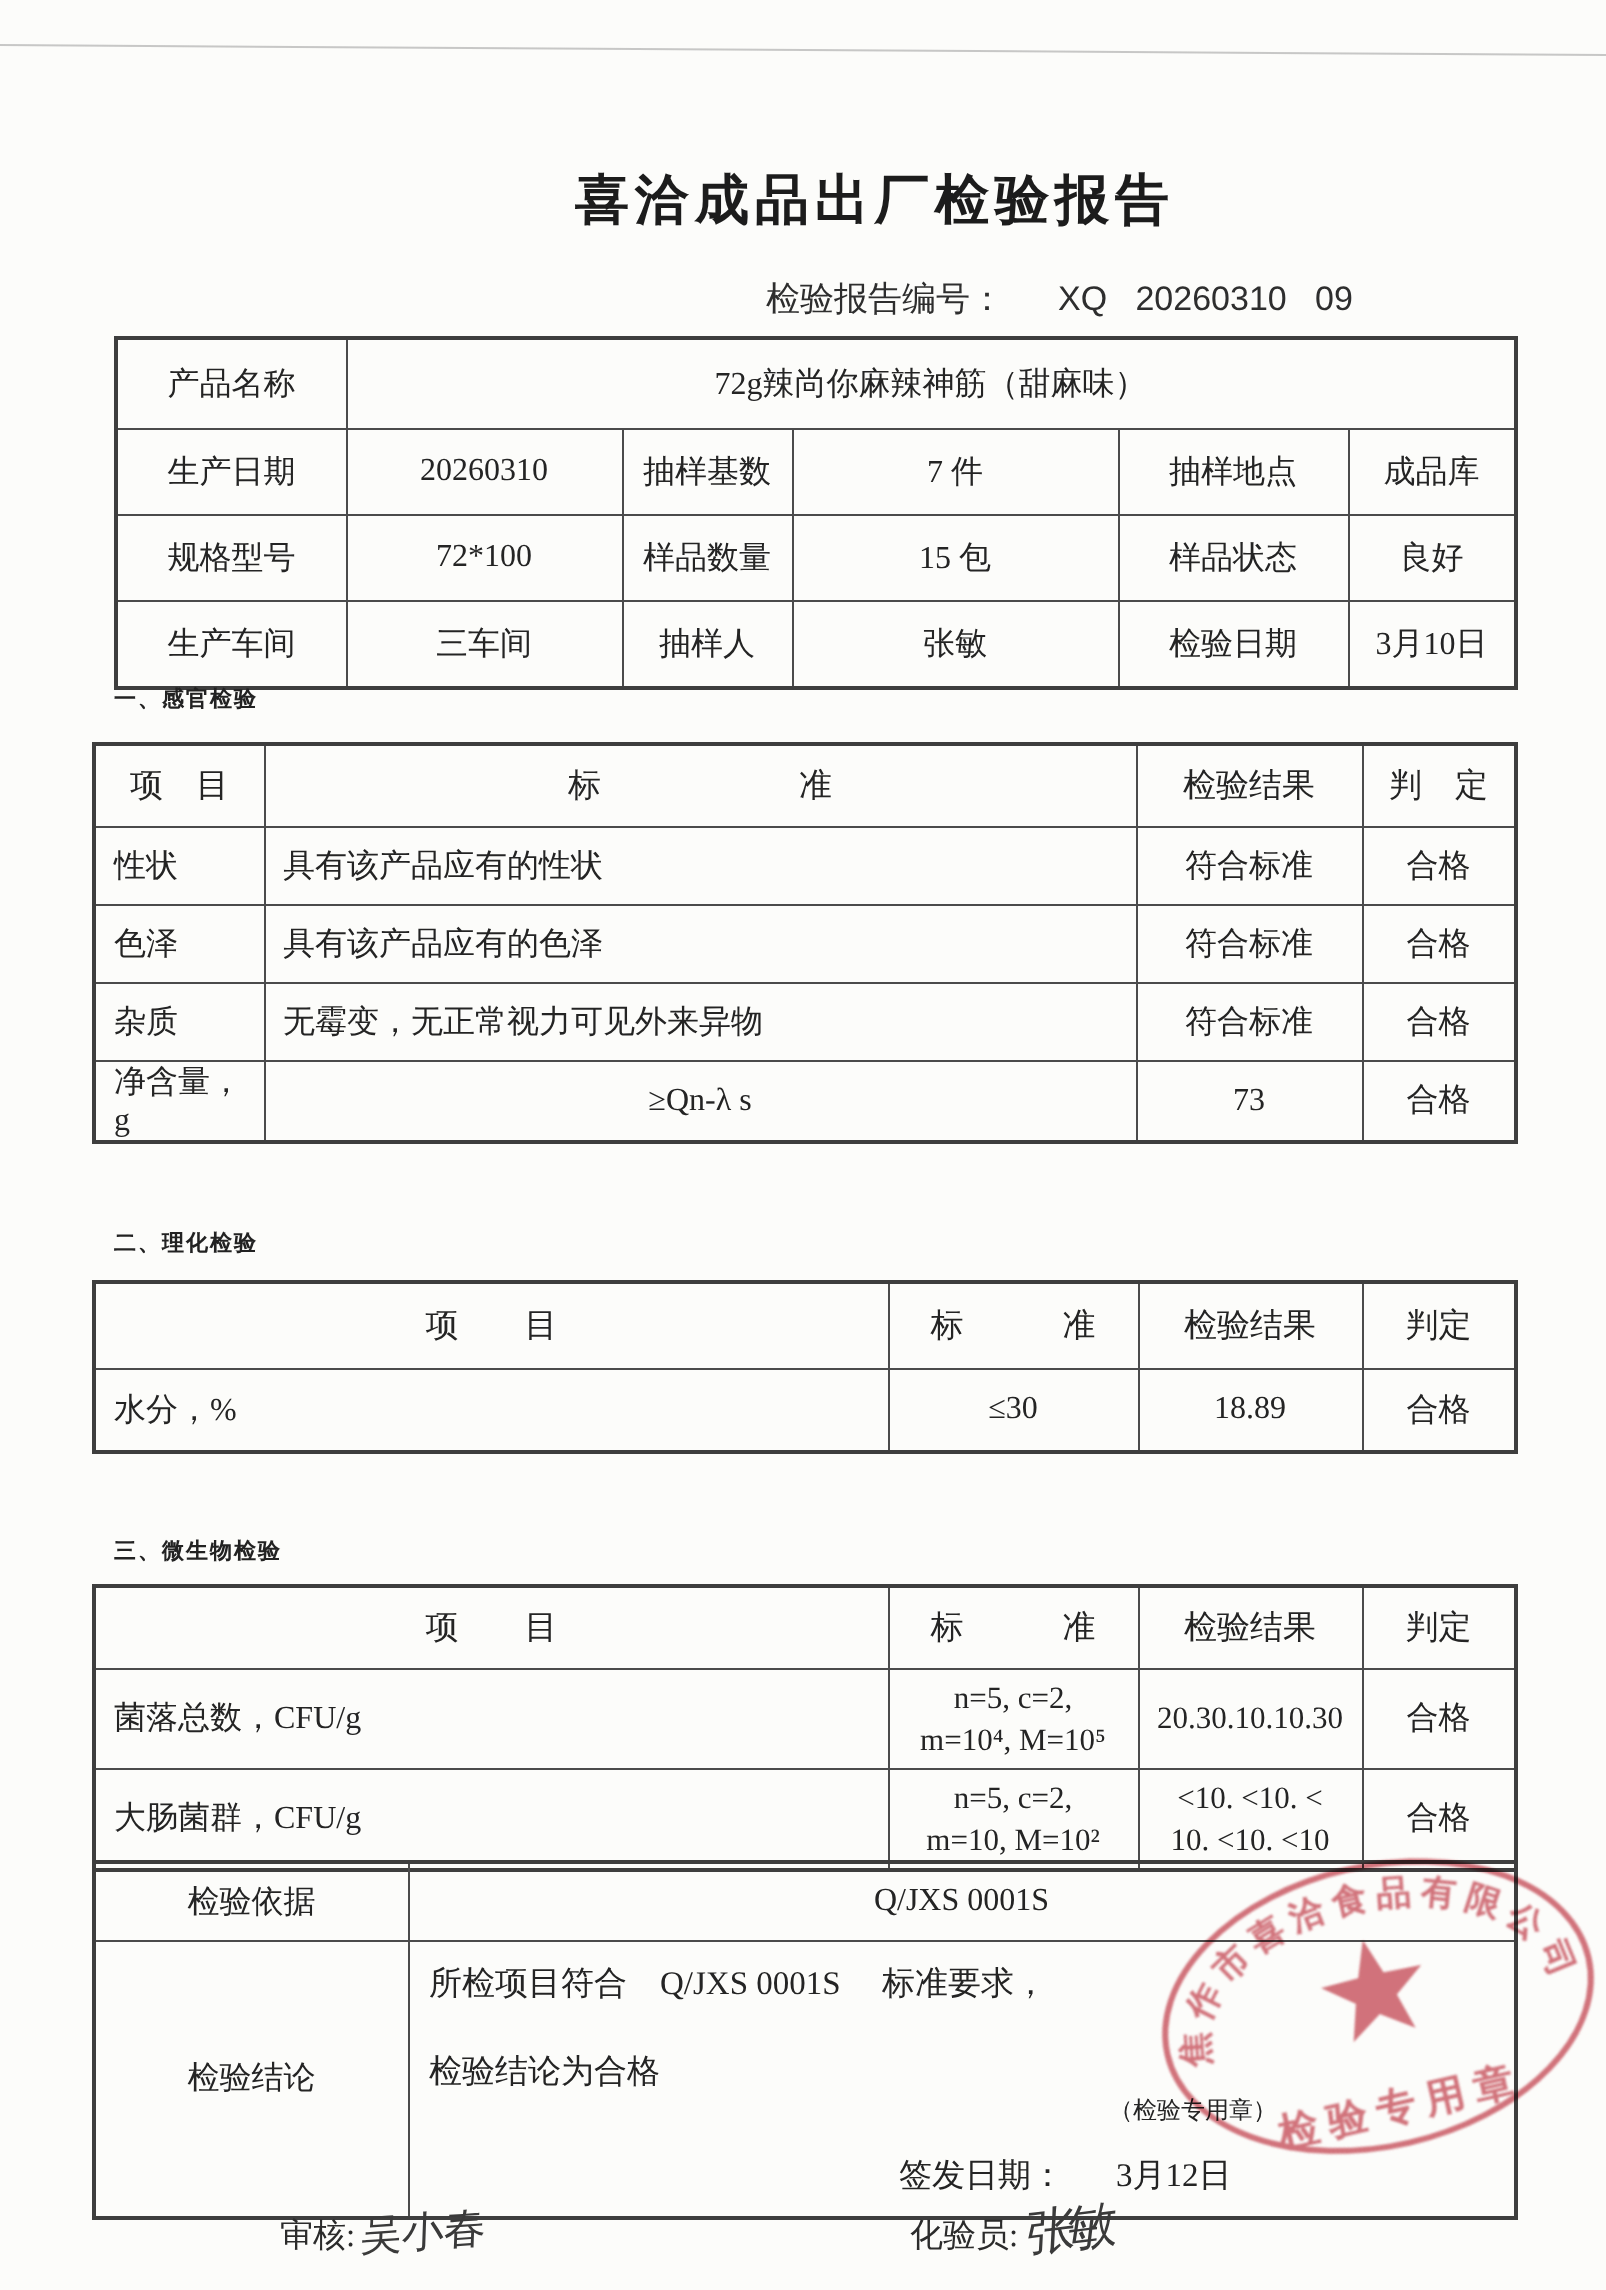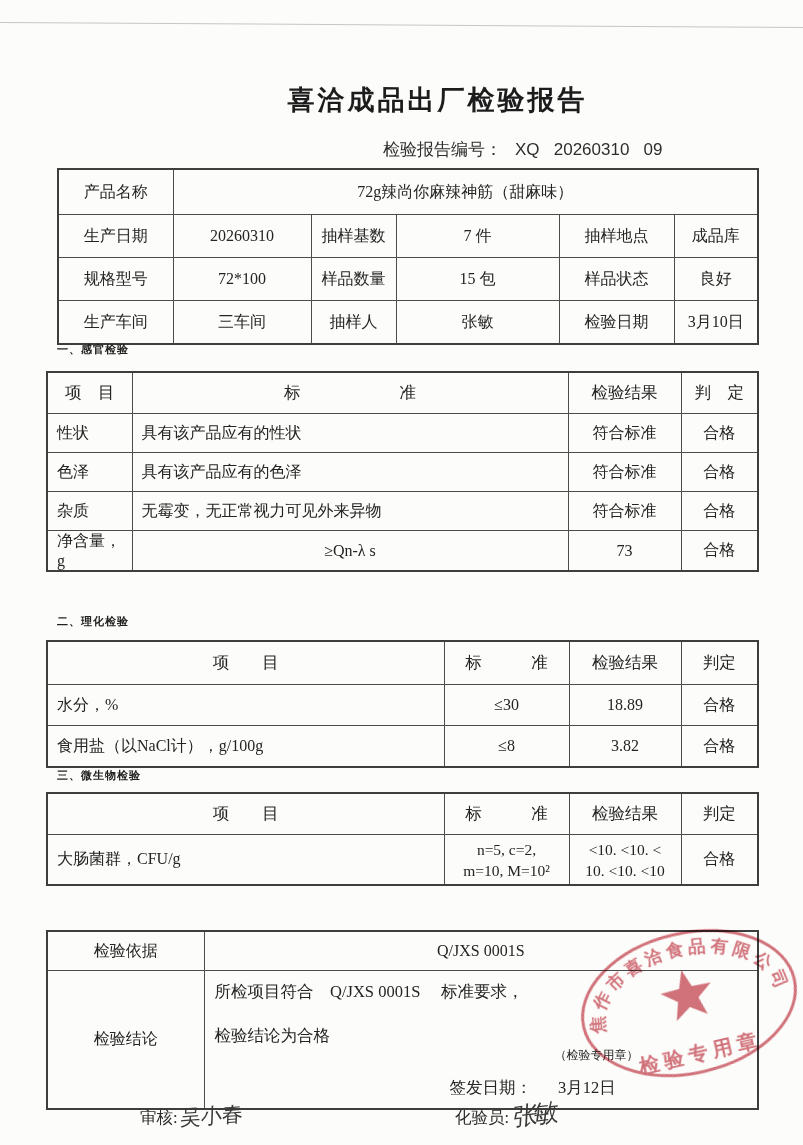--- a/index.html
+++ b/index.html
@@ -8,21 +8,21 @@
     background:#fcfcfa;color:#2b2b2b;
     font-family:"Liberation Serif","DejaVu Serif",serif;
   }
   .scan-line{position:absolute;top:22px;left:-10px;width:850px;height:1px;
     background:#9a9a9a;transform:rotate(0.35deg);transform-origin:left center;opacity:.55;}
   .title{position:absolute;top:82px;left:0;width:100%;text-align:center;
     font-family:"Liberation Sans","DejaVu Sans",sans-serif;
     font-weight:bold;font-size:27px;letter-spacing:3px;color:#1c1c1c;margin-left:36px;}
   .report-no{position:absolute;top:138px;left:383px;font-size:17px;
     font-family:"Liberation Sans","DejaVu Sans",sans-serif;color:#2e2e2e;}
-  .report-no .val{margin-left:13px;white-space:pre;}
+  .report-no .val{margin-left:27px;white-space:pre;}
 
   table{border-collapse:collapse;table-layout:fixed;position:absolute;background:transparent;}
   table{border:2.5px solid #3e3e3e;}
   td{border:1.6px solid #4b4b4b;font-size:16px;text-align:center;vertical-align:middle;
      padding:0 4px;overflow:hidden;color:#242424;}
   td.left{text-align:left;padding-left:9px;}
   .sec-heading{position:absolute;left:57px;font-size:11px;font-weight:bold;
      letter-spacing:1px;color:#222;}
 
   .t-info{top:168px;left:57px;width:700px;}
@@ -172,43 +172,49 @@
     <td>标　　　准</td>
     <td>检验结果</td>
     <td>判定</td>
   </tr>
   <tr>
     <td class="left">水分，%</td>
     <td>≤30</td>
     <td>18.89</td>
     <td>合格</td>
   </tr>
-  <tr>
-    <td class="left">食用盐（以NaCl计），g/100g</td>
-    <td>≤8</td>
-    <td>3.82</td>
-    <td>合格</td>
-  </tr>
 </tbody>
   </table>
 
 <div class="sec-heading" style="top:768px;">三、微生物检验</div>
 <table class="t-micro">
   <colgroup>
       <col style="width:397px">
       <col style="width:125px">
       <col style="width:112px">
       <col style="width:77px">
     </colgroup>
   <tbody>
       <tr class="hd">
     <td>项　　目</td>
     <td>标　　　准</td>
     <td>检验结果</td>
     <td>判定</td>
+  </tr>
+  <tr>
+    <td class="left">菌落总数，CFU/g</td>
+    <td class="two-line">
+      <div>n=5, c=2,</div>
+      <div>m=10⁴, M=10⁵</div>
+    </td>
+    <td class="two-line">
+      <div>20.30.10.10.30</div>
+      <div></div>
+    </td>
+    <td>合格</td>
   </tr>
   <tr>
     <td class="left">大肠菌群，CFU/g</td>
     <td class="two-line">
       <div>n=5, c=2,</div>
       <div>m=10, M=10²</div>
     </td>
     <td class="two-line">
       <div>&lt;10. &lt;10. &lt;</div>
       <div>10. &lt;10. &lt;10</div>

